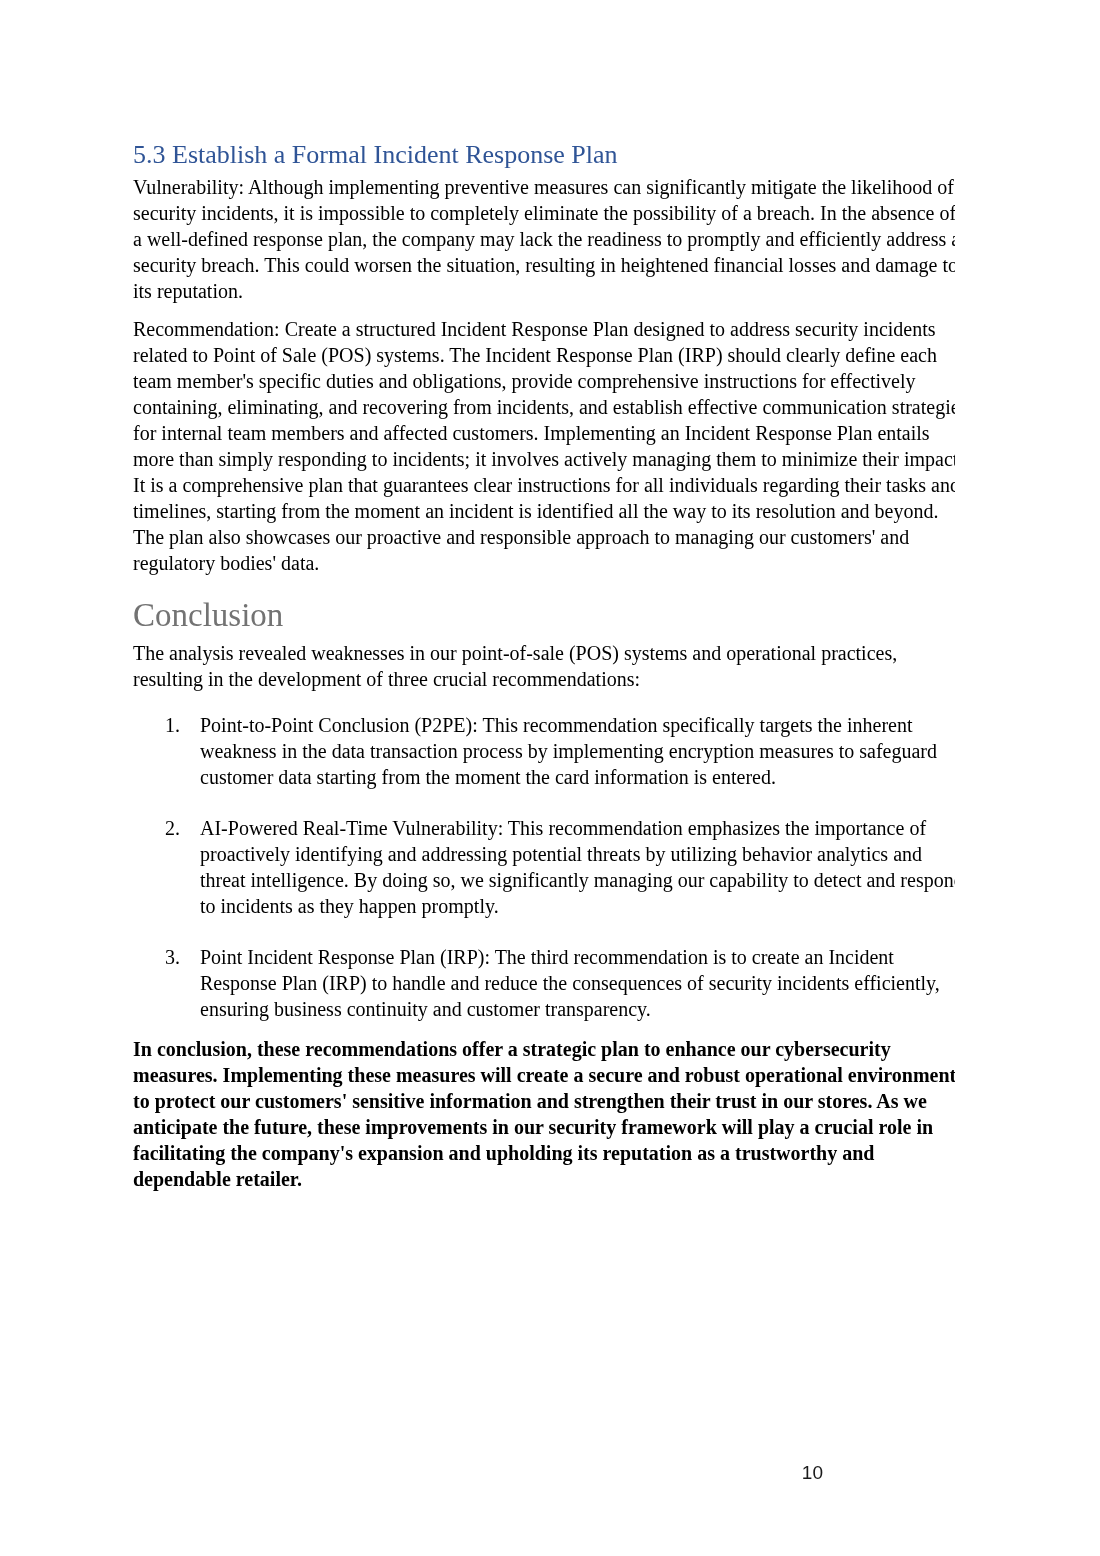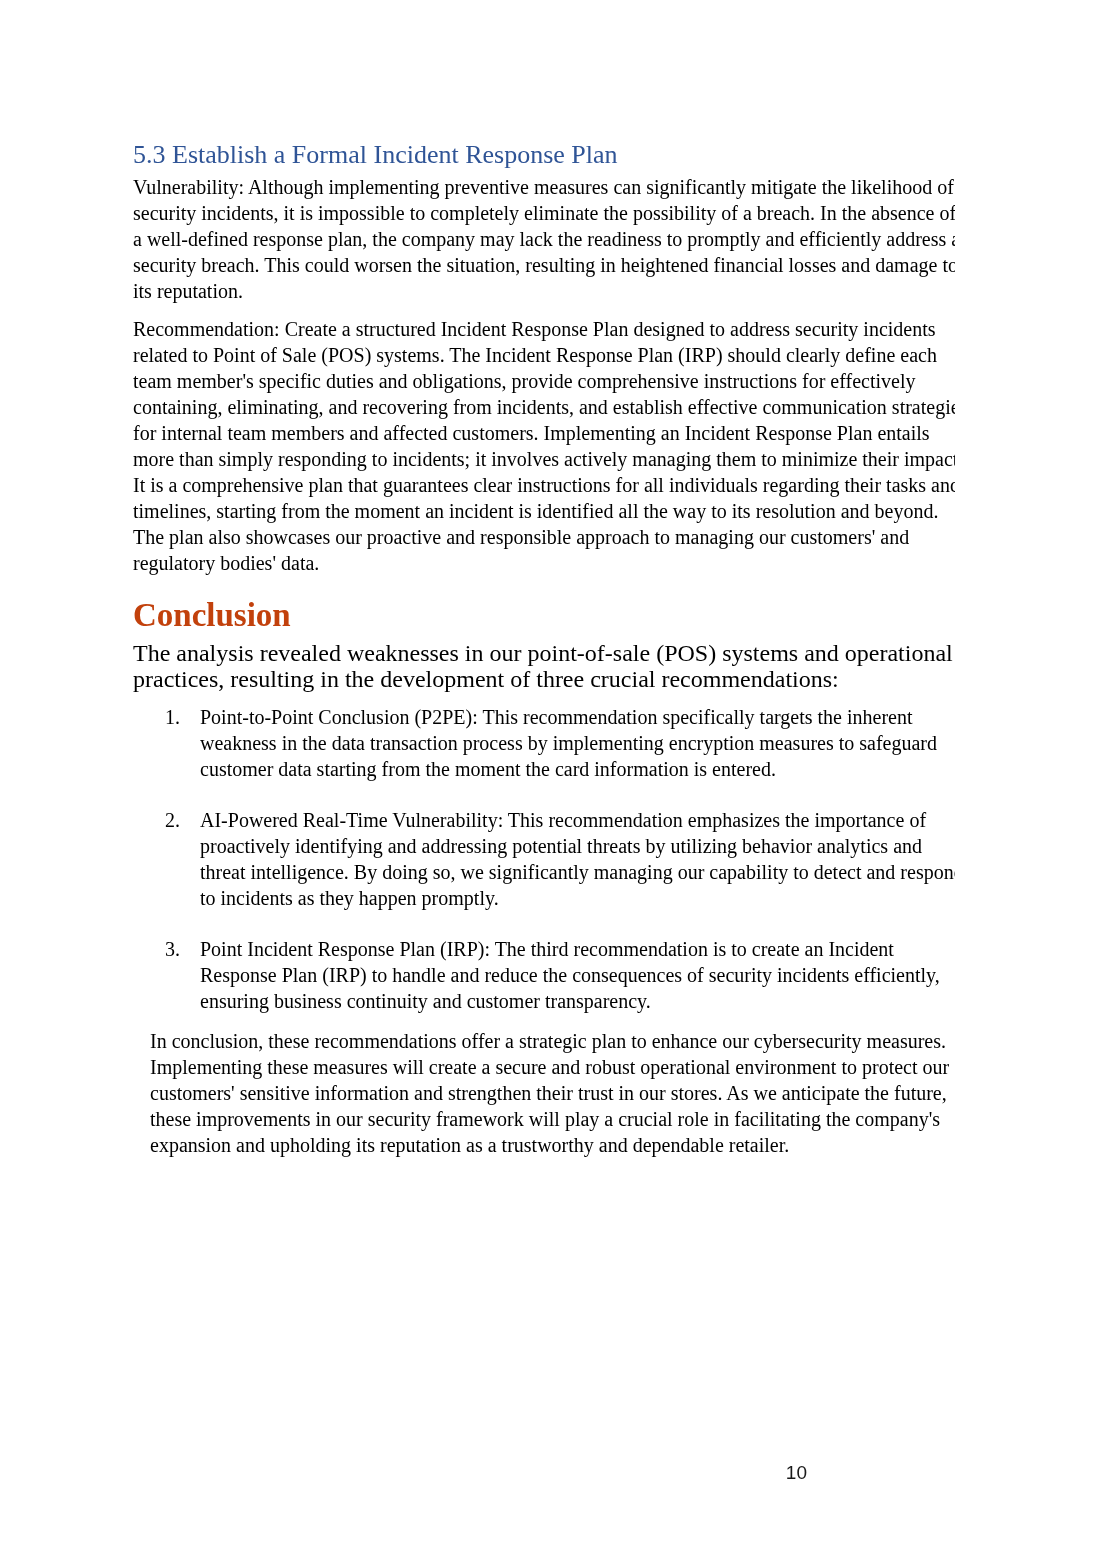--- a/index.html
+++ b/index.html
@@ -26,31 +26,31 @@
     margin: 0 0 4px 0;
     font-size: 26px;
     line-height: 31px;
     font-weight: normal;
     color: #2F5496;
   }
   h1.conclusion-heading {
     margin: 20px 0 6px 0;
     font-size: 33px;
     line-height: 38px;
-    font-weight: bold;
-    color: #c2410c;
+    font-weight: normal;
+    color: #737373;
   }
   p.body-par {
     margin: 0 0 12px 0;
     font-size: 20px;
     line-height: 26px;
   }
   p.intro-par {
-    margin: 0 0 12px 0;
-    font-size: 24px;
+    margin: 0 0 20px 0;
+    font-size: 20px;
     line-height: 26px;
   }
   ol.rec-list {
     list-style: none;
     margin: 0 0 12px 0;
     padding: 0;
   }
   ol.rec-list li {
     display: flex;
     margin: 0 0 25px 0;
@@ -62,28 +62,29 @@
   }
   .li-num {
     flex: 0 0 67px;
     box-sizing: border-box;
     padding-left: 32px;
   }
   .li-text {
     flex: 1;
   }
   .closing-par {
-    margin: 14px 0 0 17px;
+    margin: 14px 0 0 0;
     font-size: 20px;
     line-height: 26px;
+    font-weight: bold;
   }
   .page-number {
     position: absolute;
     top: 1462px;
-    right: 148px;
+    right: 132px;
     font-family: "Liberation Sans", sans-serif;
     font-size: 19px;
     color: #1a1a1a;
   }
   b { font-weight: normal; }
 </style>
 </head>
 <body>
 
 <div class="page">

